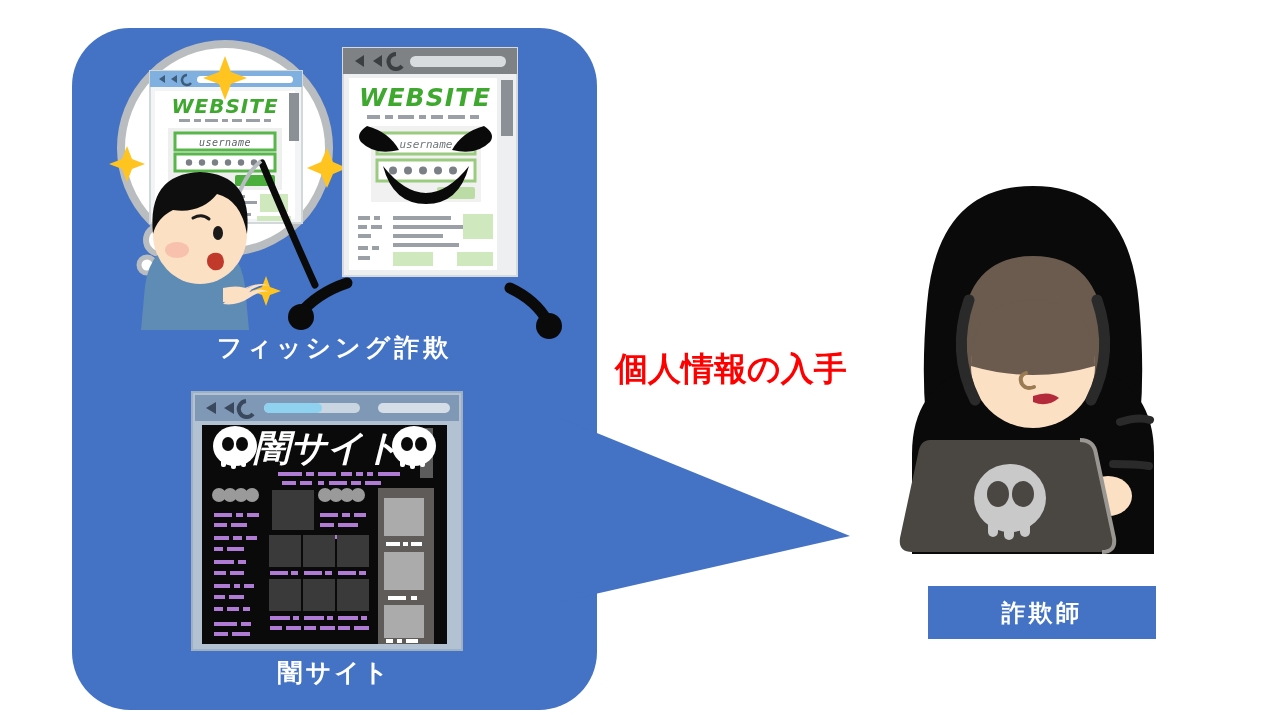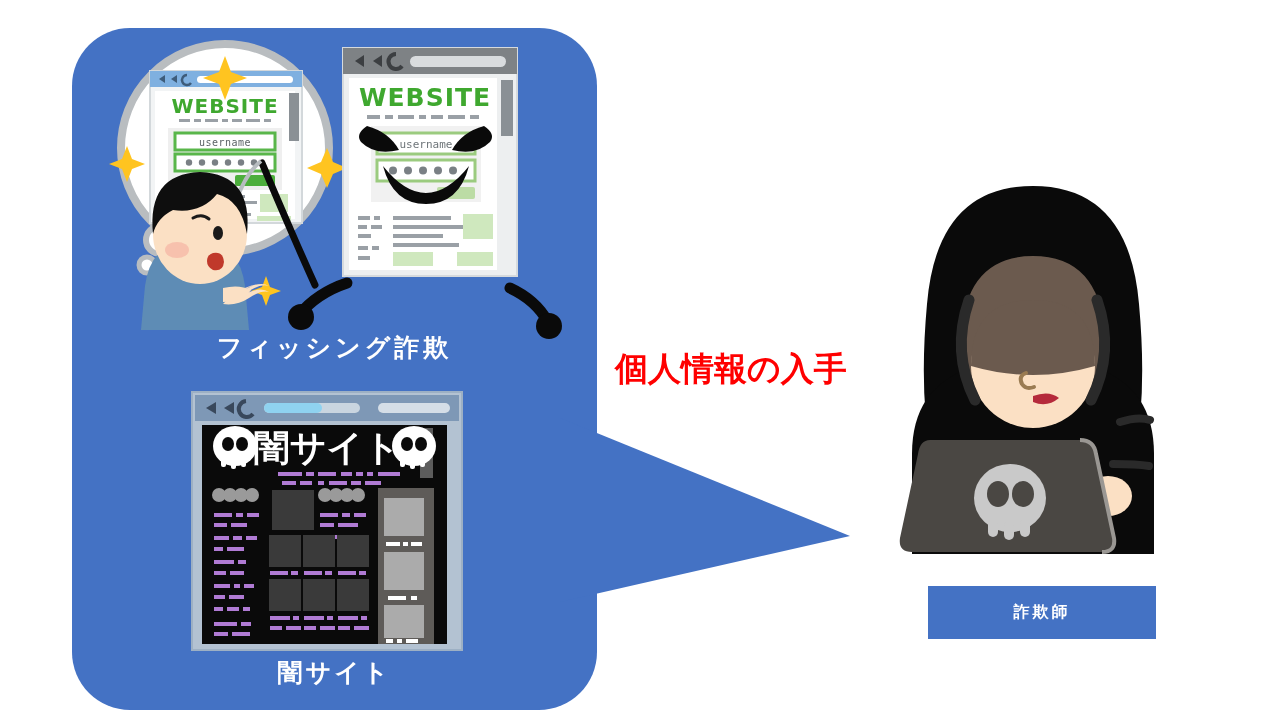--- a/index.html
+++ b/index.html
@@ -29,26 +29,26 @@
   
   .arrow-label{
     position:absolute; left:615px; top:352px; width:330px;
     color:#FF0000; font-weight:bold; font-size:33px; letter-spacing:0px;
     white-space:nowrap; line-height:1;
   }
 
   
   .hacker-badge{
     position:absolute; left:928px; top:586px; width:228px; height:53px;
-    background:#4472C4; color:#ffffff; font-weight:bold; font-size:16px;
+    background:#4472C4; color:#ffffff; font-weight:bold; font-size:24px;
     display:flex; align-items:center; justify-content:center; letter-spacing:3px;
   }
 
   
-  .illus{ position:absolute; }
+  .illus{ position:absolute;font-style:italic; }
   #illus-phishing{ left:105px; top:38px; width:450px; height:290px; }
   #illus-darksite{ left:192px; top:392px; width:270px; height:258px; }
   #illus-hacker{   left:868px; top:178px; width:330px; height:400px; }
 
   svg{ display:block; overflow:visible; }
 </style>
 </head>
 <body>
 
 <div id="stage">

